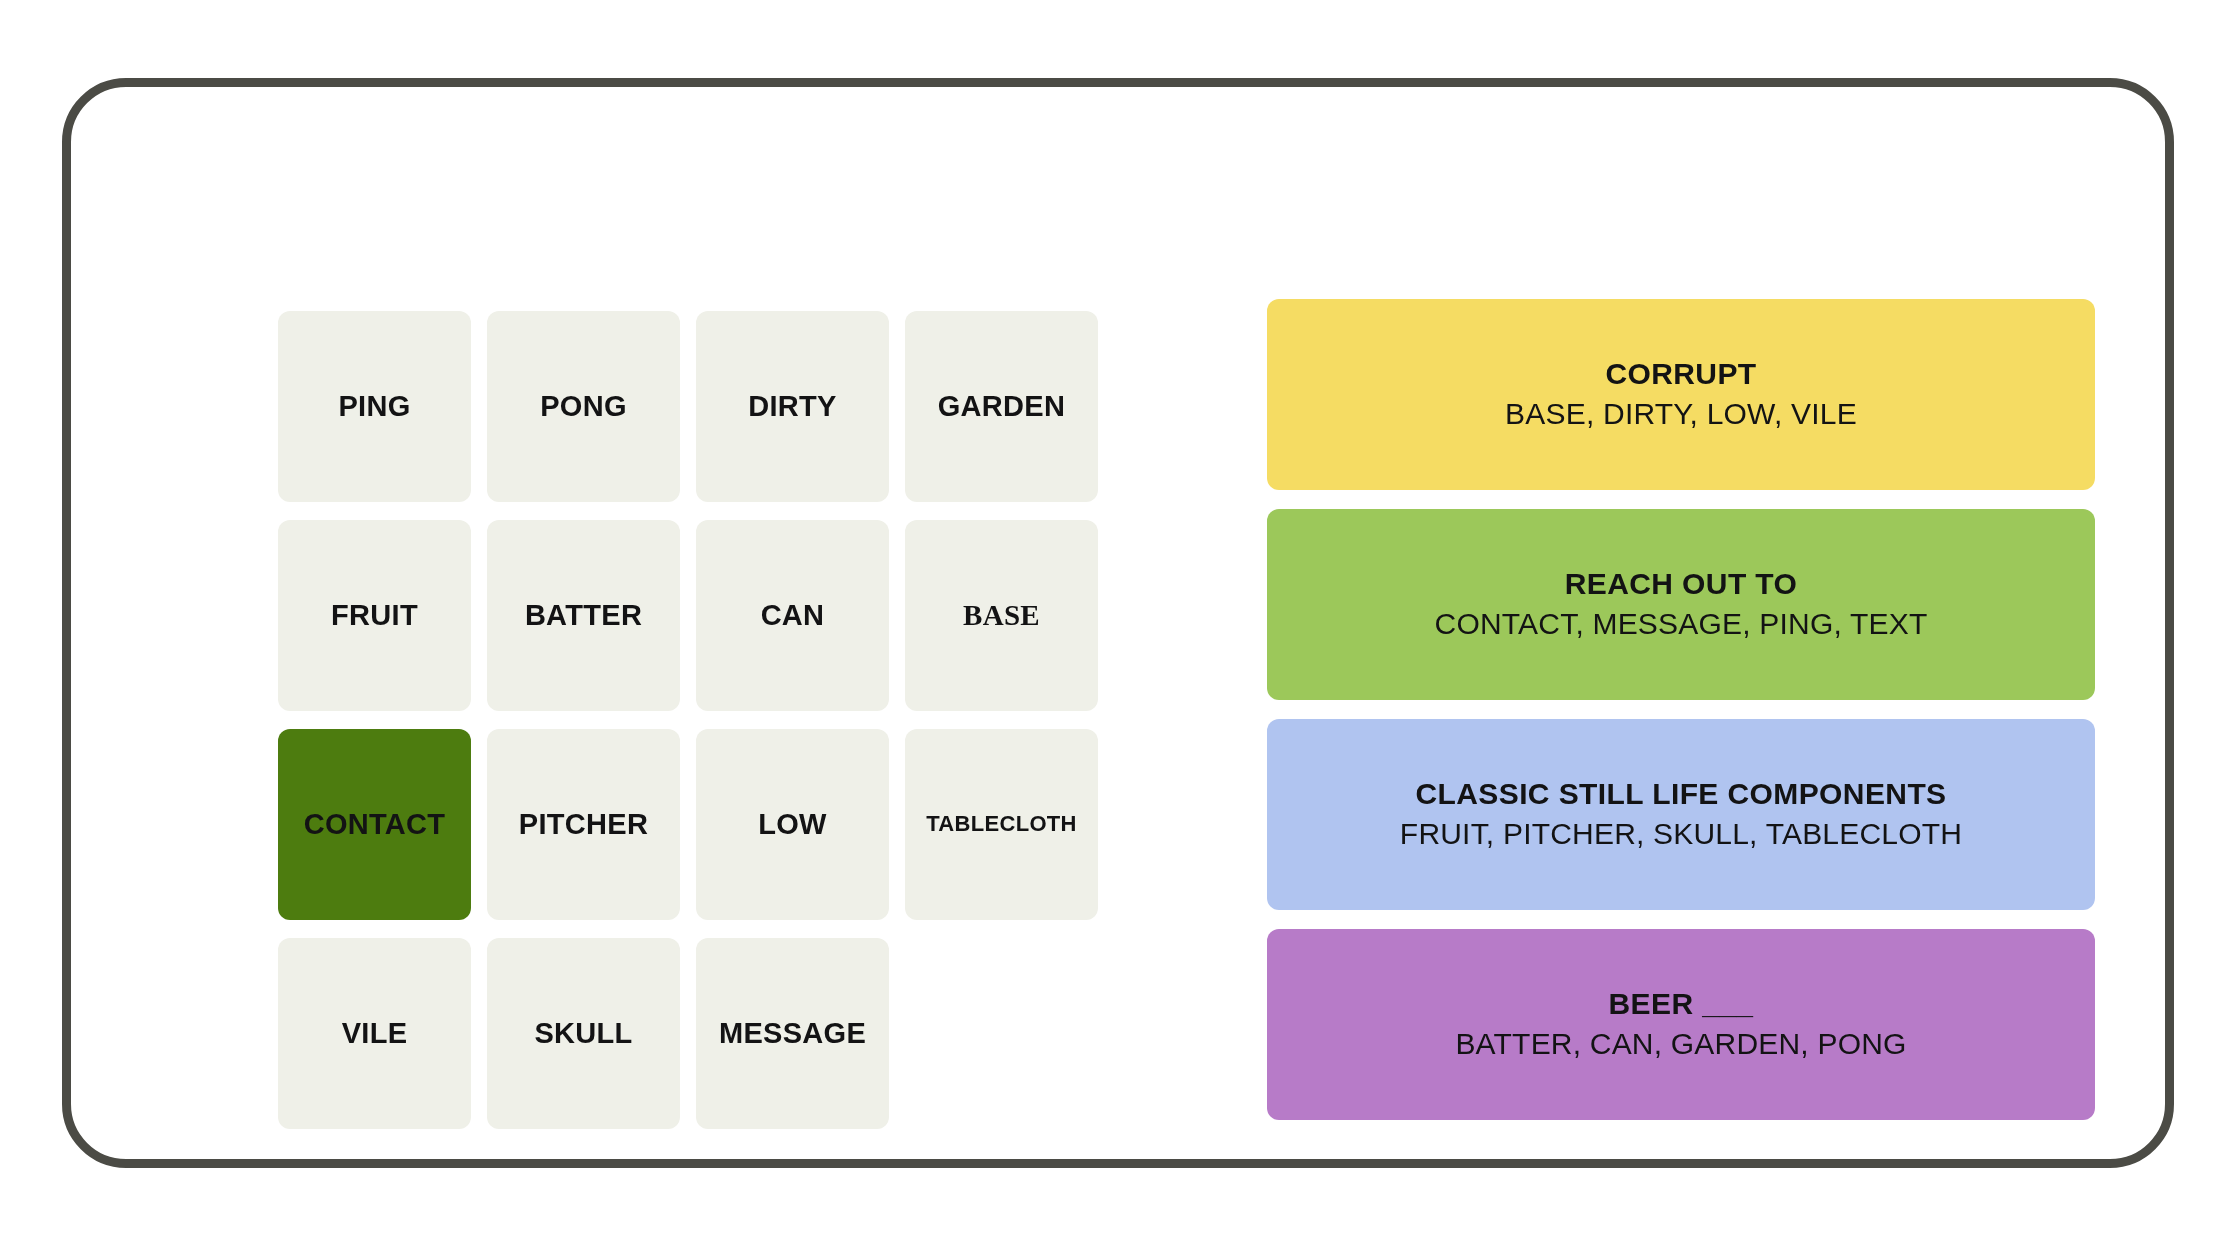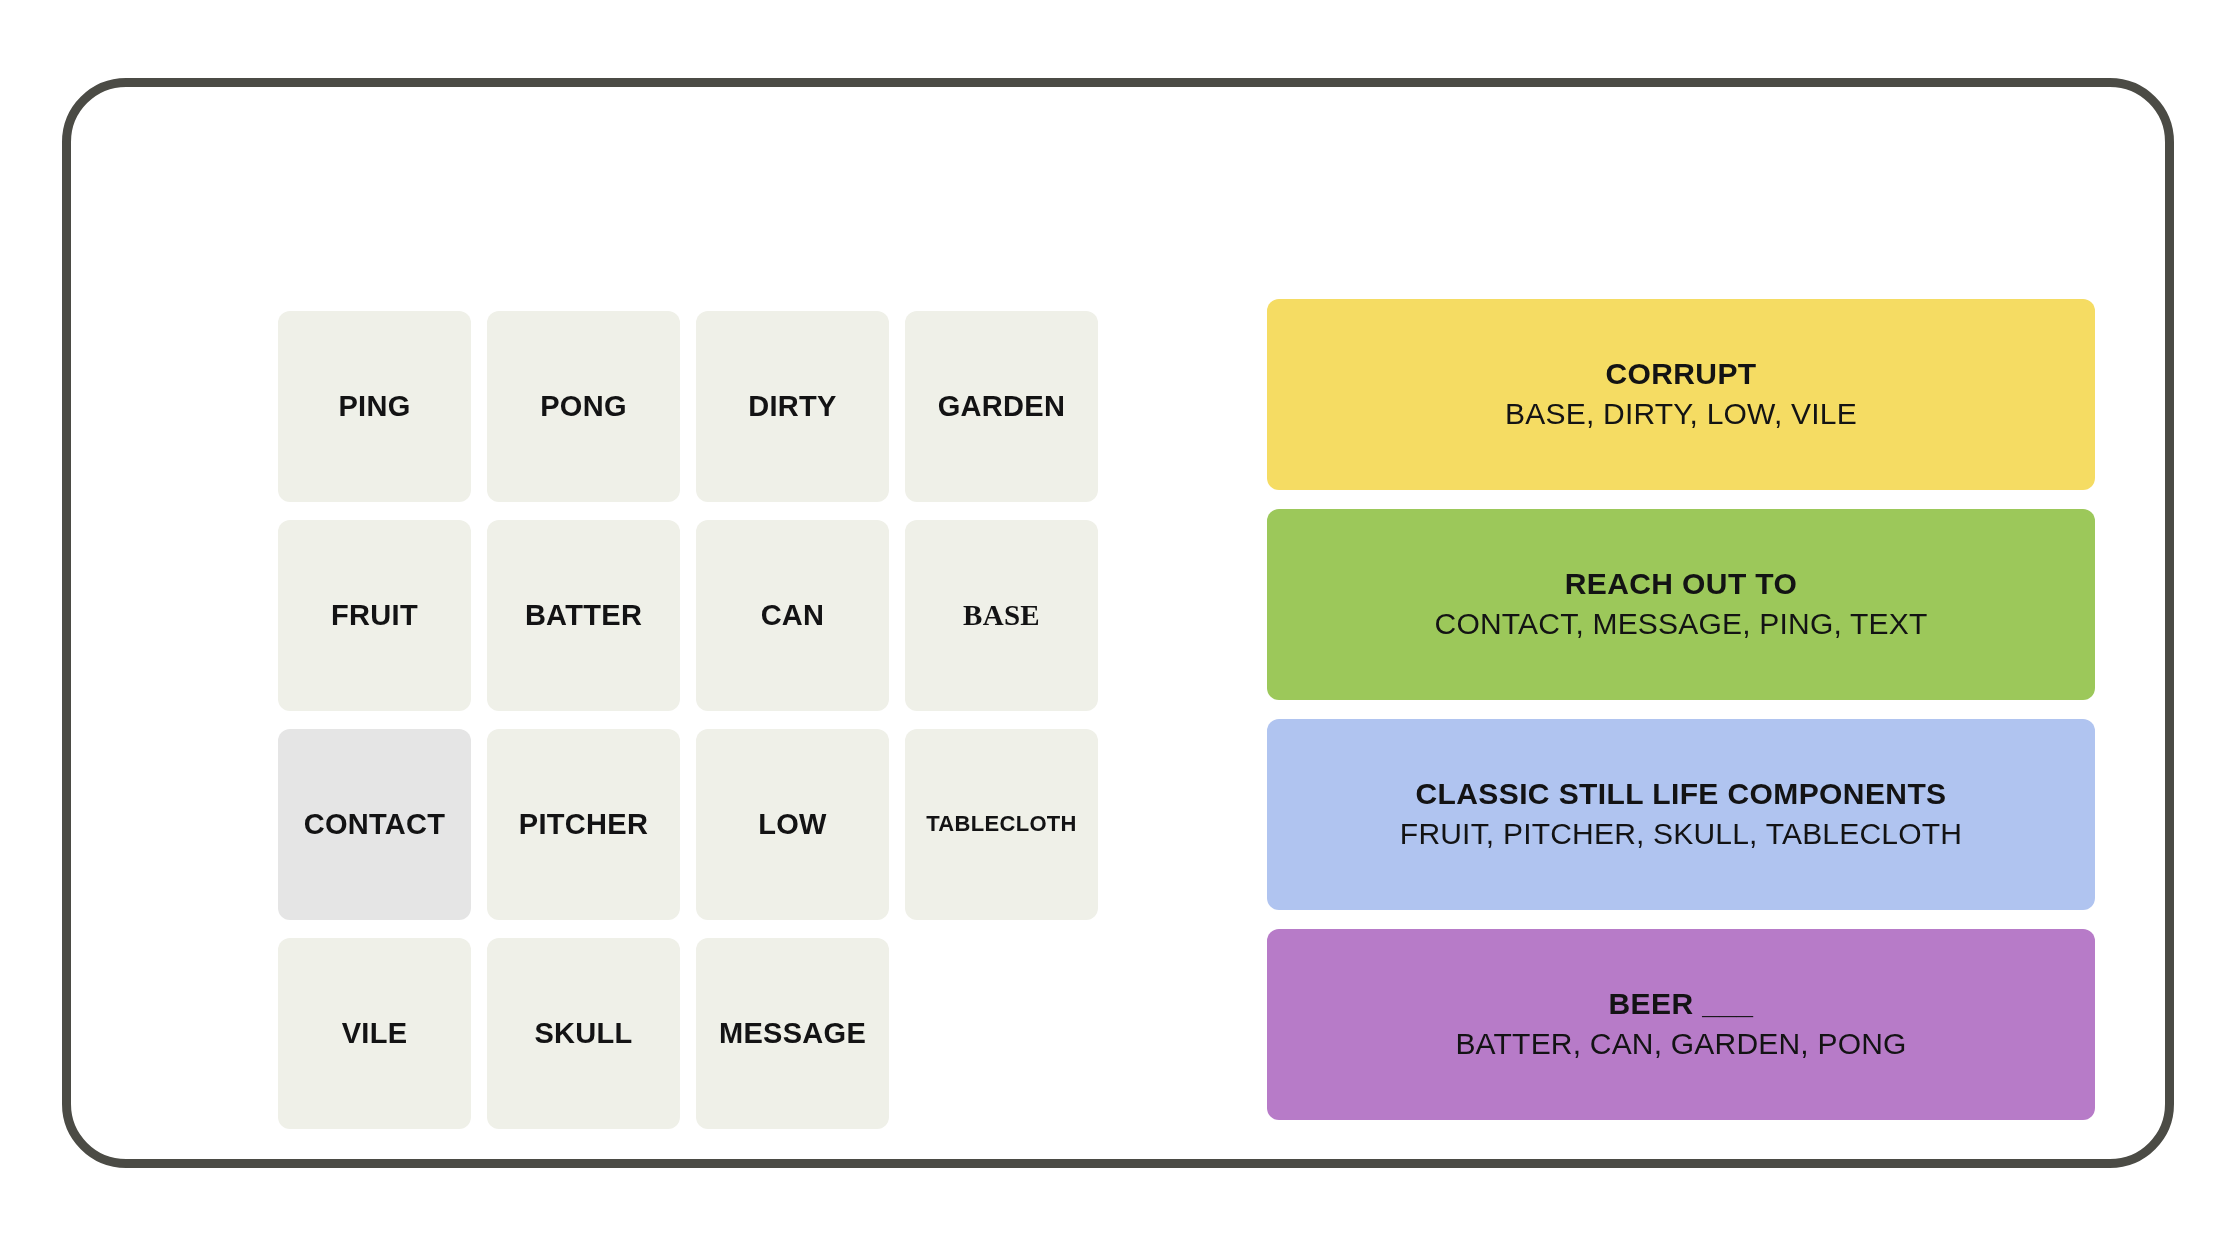--- a/index.html
+++ b/index.html
@@ -143,21 +143,21 @@
       <div class="tile" style="background: rgb(239, 240, 232);">
         <span class="tile-label">BATTER</span>
       </div>
       <div class="tile" style="background: rgb(239, 240, 232);">
         <span class="tile-label">CAN</span>
       </div>
 
       <div class="tile" style="background: rgb(239, 240, 232); font-family: Liberation Serif, serif;">
         <span class="tile-label">BASE</span>
       </div>
-      <div class="tile" style="background: #e5e5e5;">
+      <div class="tile" style="background: #4d7c0f;">
         <span class="tile-label">CONTACT</span>
       </div>
       <div class="tile" style="background: rgb(239, 240, 232);">
         <span class="tile-label">PITCHER</span>
       </div>
       <div class="tile" style="background: rgb(239, 240, 232);">
         <span class="tile-label">LOW</span>
       </div>
 
       <div class="tile" style="background: rgb(239, 240, 232);">

